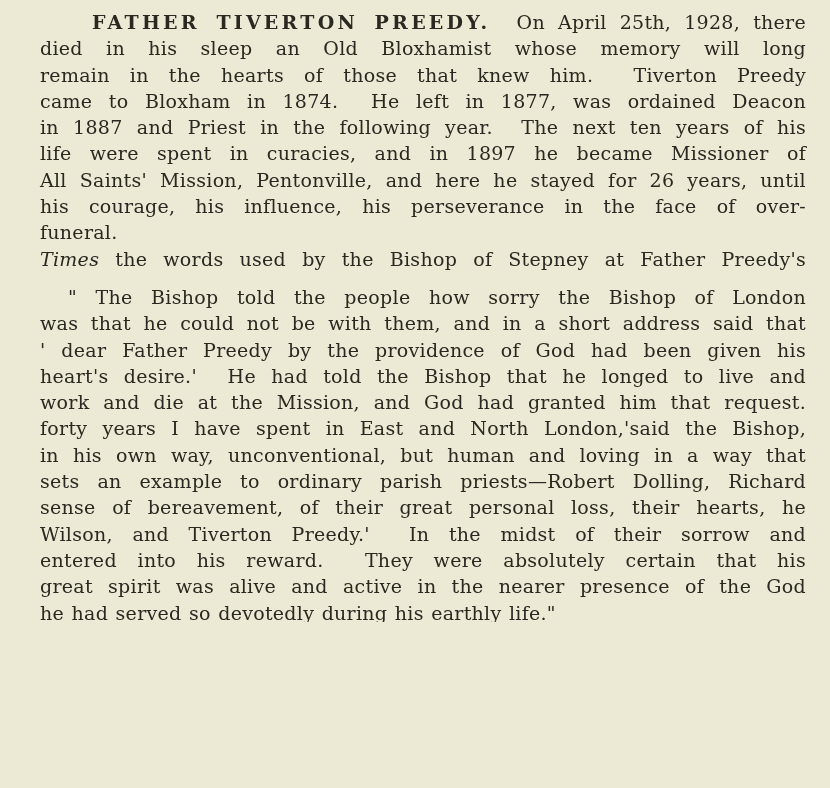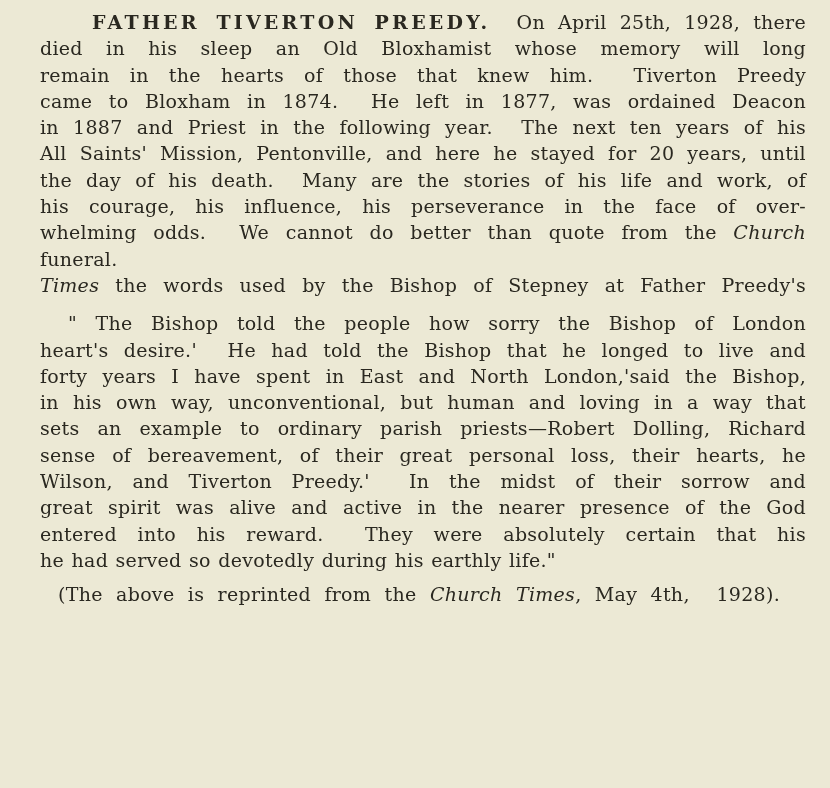--- a/index.html
+++ b/index.html
@@ -45,36 +45,38 @@
 <body>
 
 <main class="page">
   <article>
       <div class="paragraph">
         <div class="line" style="text-indent: 52px;"><span class="seg-b">FATHER TIVERTON PREEDY.</span><span class="seg-r">&nbsp; On April 25th, 1928, there</span></div>
         <div class="line"><span class="seg-r">died in his sleep an Old Bloxhamist whose memory will long</span></div>
         <div class="line"><span class="seg-r">remain in the hearts of those that knew him.&nbsp; Tiverton Preedy</span></div>
         <div class="line"><span class="seg-r">came to Bloxham in 1874.&nbsp; He left in 1877, was ordained Deacon</span></div>
         <div class="line"><span class="seg-r">in 1887 and Priest in the following year.&nbsp; The next ten years of his</span></div>
-        <div class="line"><span class="seg-r">All Saints' Mission, Pentonville, and here he stayed for 20 years, until</span></div>
-        <div class="line"><span class="seg-r">the day of his death.&nbsp; Many are the stories of his life and work, of</span></div>
+        <div class="line"><span class="seg-r">life were spent in curacies, and in 1897 he became Missioner of</span></div>
+        <div class="line"><span class="seg-r">All Saints' Mission, Pentonville, and here he stayed for 26 years, until</span></div>
         <div class="line"><span class="seg-r">his courage, his influence, his perseverance in the face of over-</span></div>
-        <div class="line"><span class="seg-r">whelming odds.&nbsp; We cannot do better than quote from the </span><span class="seg-i">Church</span></div>
         <div class="line last"><span class="seg-r">funeral.</span></div>
         <div class="line"><span class="seg-i">Times</span><span class="seg-r"> the words used by the Bishop of Stepney at Father Preedy's</span></div>
       </div>
       <div class="paragraph para-quote">
         <div class="line" style="text-indent: 28px;"><span class="seg-r">" The Bishop told the people how sorry the Bishop of London</span></div>
+        <div class="line"><span class="seg-r">was that he could not be with them, and in a short address said that</span></div>
+        <div class="line"><span class="seg-r">' dear Father Preedy by the providence of God had been given his</span></div>
         <div class="line"><span class="seg-r">heart's desire.'&nbsp; He had told the Bishop that he longed to live and</span></div>
+        <div class="line"><span class="seg-r">work and die at the Mission, and God had granted him that request.</span></div>
         <div class="line"><span class="seg-r">forty years I have spent in East and North London,'said the Bishop,</span></div>
         <div class="line"><span class="seg-r">in his own way, unconventional, but human and loving in a way that</span></div>
         <div class="line"><span class="seg-r">sets an example to ordinary parish priests—Robert Dolling, Richard</span></div>
         <div class="line"><span class="seg-r">sense of bereavement, of their great personal loss, their hearts, he</span></div>
         <div class="line"><span class="seg-r">Wilson, and Tiverton Preedy.'&nbsp; In the midst of their sorrow and</span></div>
+        <div class="line"><span class="seg-r">entered into his reward.&nbsp; They were absolutely certain that his</span></div>
         <div class="line"><span class="seg-r">great spirit was alive and active in the nearer presence of the God</span></div>
-        <div class="line"><span class="seg-r">entered into his reward.&nbsp; They were absolutely certain that his</span></div>
         <div class="line last"><span class="seg-r">he had served so devotedly during his earthly life."</span></div>
       </div>
       <div class="paragraph para-reprint">
         <div class="line" style="text-indent: 18px;"><span class="seg-r">(The above is reprinted from the </span><span class="seg-i">Church Times</span><span class="seg-r">, May 4th,&nbsp; 1928).</span></div>
       </div>
     </article>
 </main>
 
 </body></html>

